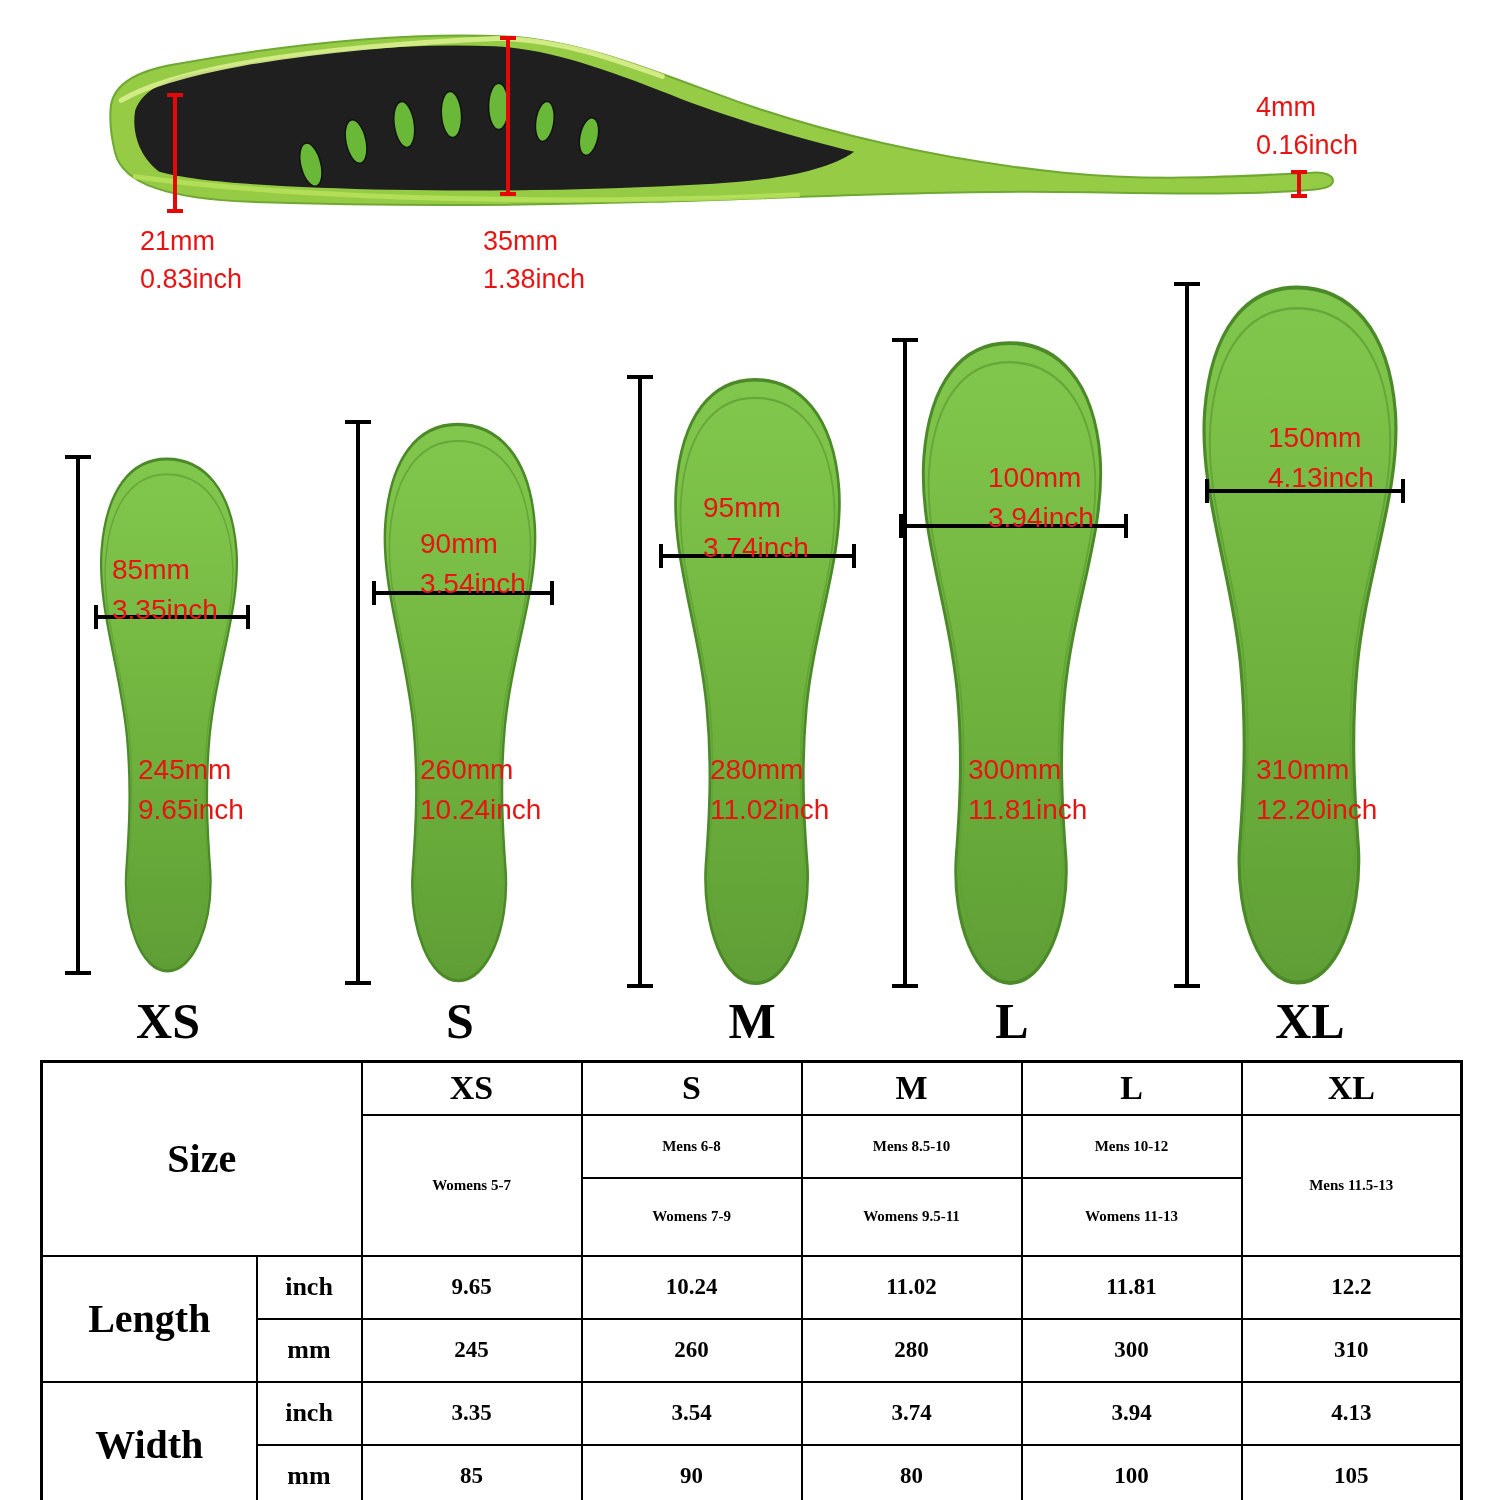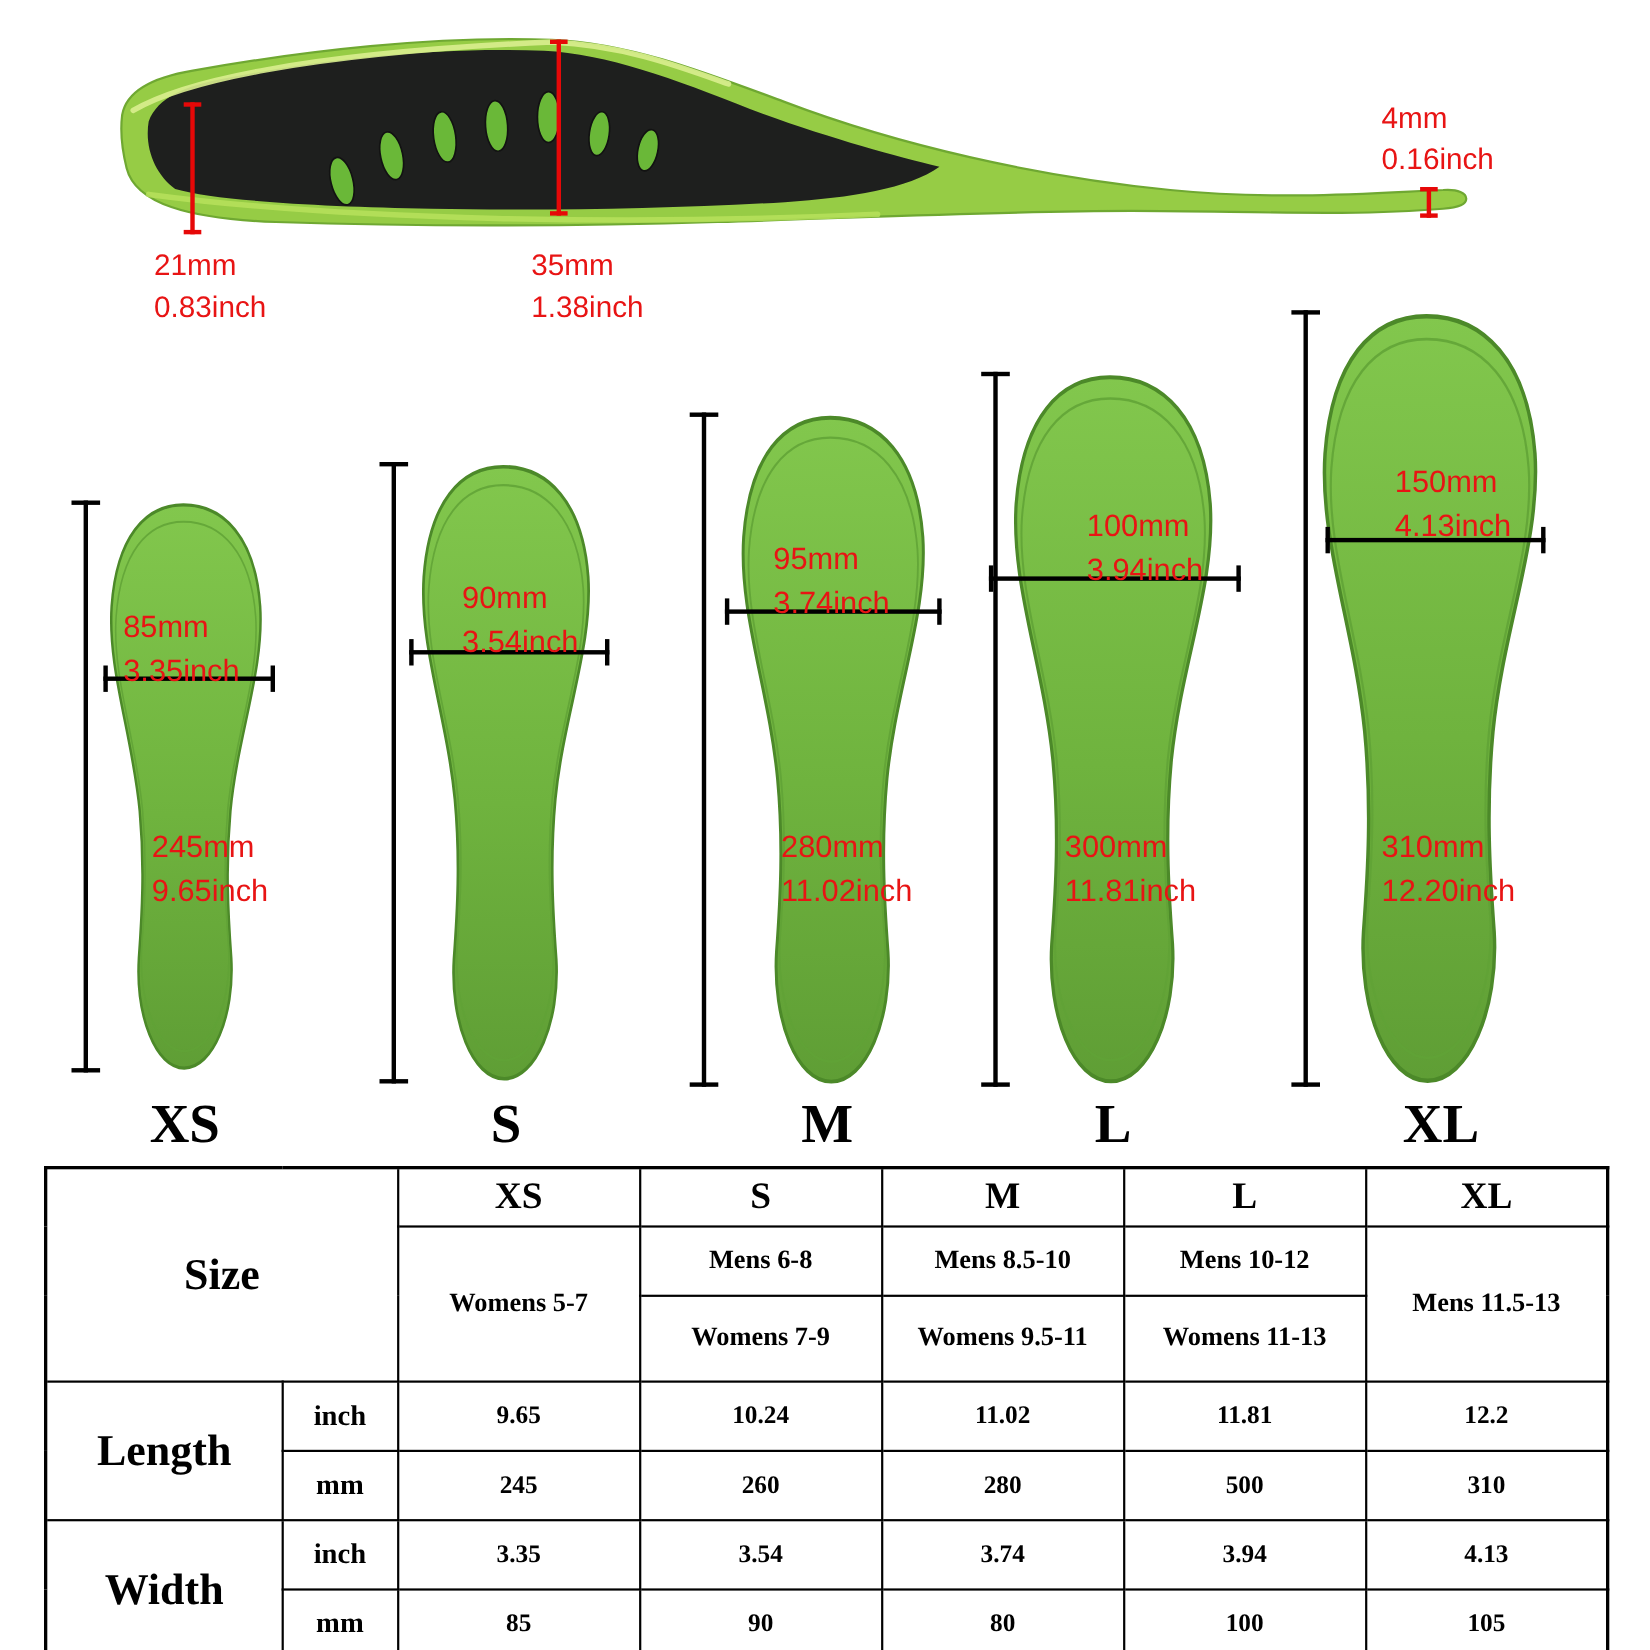--- a/index.html
+++ b/index.html
@@ -30,21 +30,21 @@
 
   .insole-svg{position:absolute;}
 
   
   .size-table{position:absolute;left:40px;top:1060px;width:1420px;border-collapse:collapse;
           table-layout:fixed;font-family:"Liberation Serif",serif;color:#000;border:3px solid #000;}
   .size-table td{border:2px solid #000;text-align:center;vertical-align:middle;font-weight:700;padding:0;}
   .rh1{height:53px;} .rh2{height:63px;} .rh3{height:78px;} .rh{height:63px;}
   .t-corner{font-size:40px;}
   .t-head{font-size:34px;}
-  .t-fit{font-size:24px;border-radius:23px;}
+  .t-fit{font-size:15px;border-radius:23px;}
   .t-rowlabel{font-size:40px;}
   .t-unit{font-size:26px;margin-top:32px;}
   .t-val{font-size:23px;margin-top:44px;}
 </style>
 </head>
 <body>
 
 <div id="canvas">
 
   <svg width="0" height="0" style="position:absolute" aria-hidden="true">
@@ -120,20 +120,24 @@
 
   <svg class="insole-svg" style="left:377px;top:420px" width="166" height="565" viewBox="0 0 200 520" preserveAspectRatio="none">
       <use href="#insoleShape"></use>
     </svg>
   <div class="vline" style="left:356px;top:420px;height:565px"></div>
   <div class="hline" style="left:372px;top:591px;width:182px"></div>
   <div class="rlabel big" style="left:420px;top:524px">
     <div>90mm</div>
     <div>3.54inch</div>
   </div>
+  <div class="rlabel big" style="left:420px;top:750px">
+    <div>260mm</div>
+    <div>10.24inch</div>
+  </div>
   <div class="size-letter" style="left:460px;top:992px">S</div>
 
   <svg class="insole-svg" style="left:667px;top:375px" width="181" height="613" viewBox="0 0 200 520" preserveAspectRatio="none">
       <use href="#insoleShape"></use>
     </svg>
   <div class="vline" style="left:638px;top:375px;height:613px"></div>
   <div class="hline" style="left:659px;top:554px;width:197px"></div>
   <div class="rlabel big" style="left:703px;top:488px">
     <div>95mm</div>
     <div>3.74inch</div>
@@ -212,21 +216,21 @@
         <td class="t-val">10.24</td>
         <td class="t-val">11.02</td>
         <td class="t-val">11.81</td>
         <td class="t-val">12.2</td>
       </tr>
       <tr class="rh">
         <td class="t-unit">mm</td>
         <td class="t-val">245</td>
         <td class="t-val">260</td>
         <td class="t-val">280</td>
-        <td class="t-val">500</td>
+        <td class="t-val">300</td>
         <td class="t-val">310</td>
       </tr>
       <tr class="rh">
         <td class="t-rowlabel" rowspan="2">Width</td>
         <td class="t-unit">inch</td>
         <td class="t-val">3.35</td>
         <td class="t-val">3.54</td>
         <td class="t-val">3.74</td>
         <td class="t-val">3.94</td>
         <td class="t-val">4.13</td>

